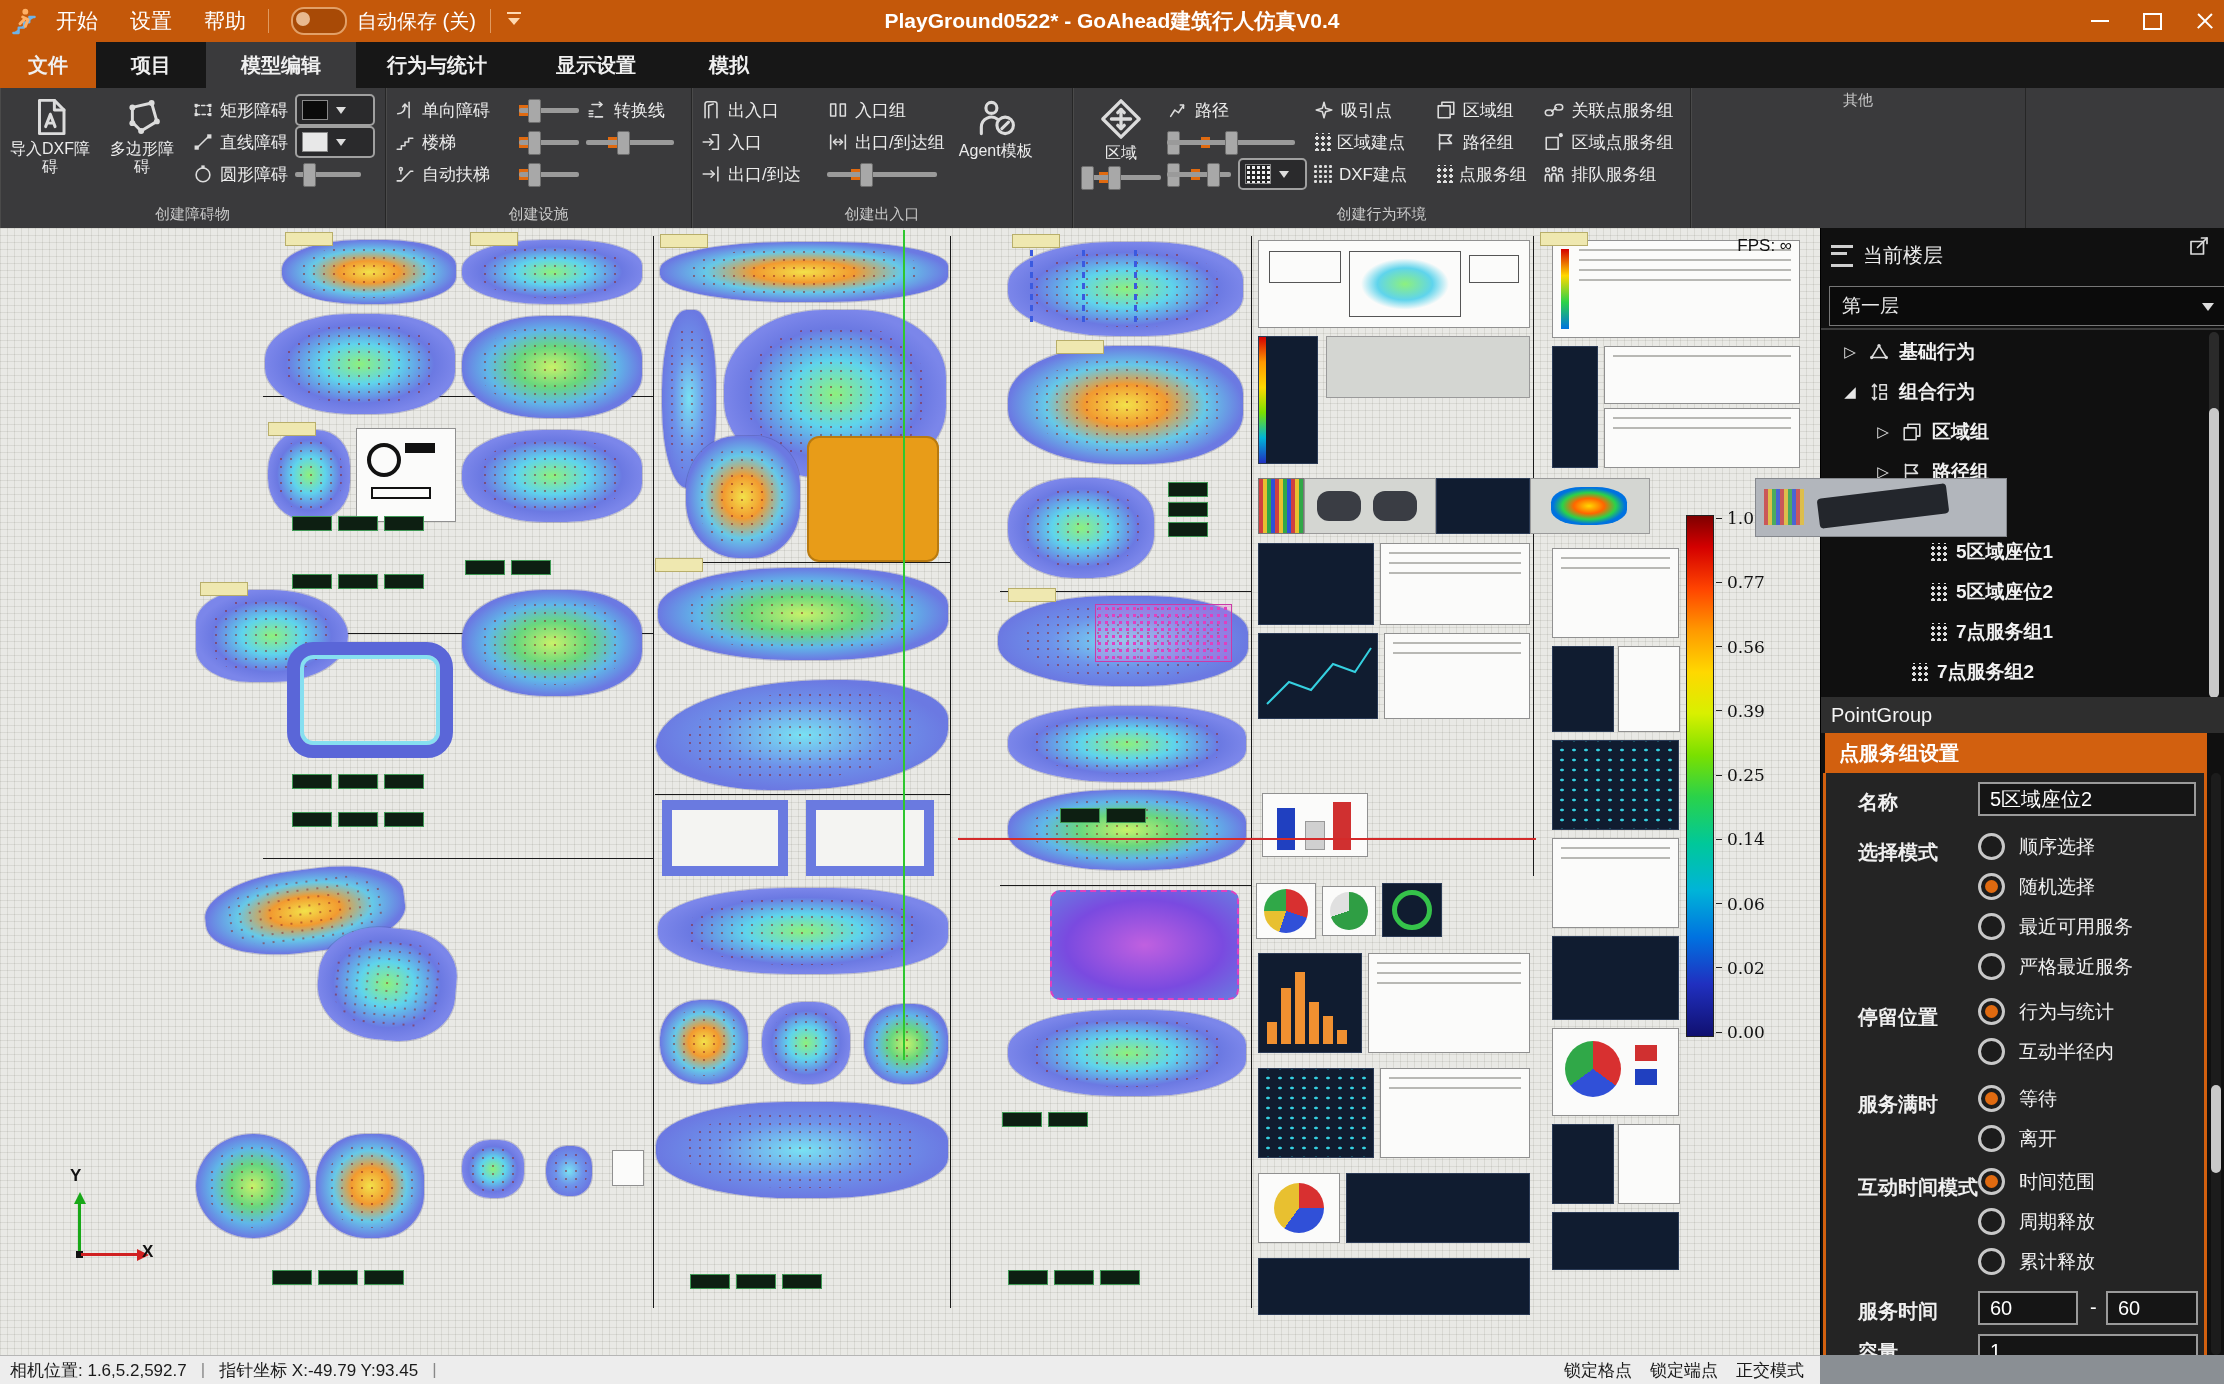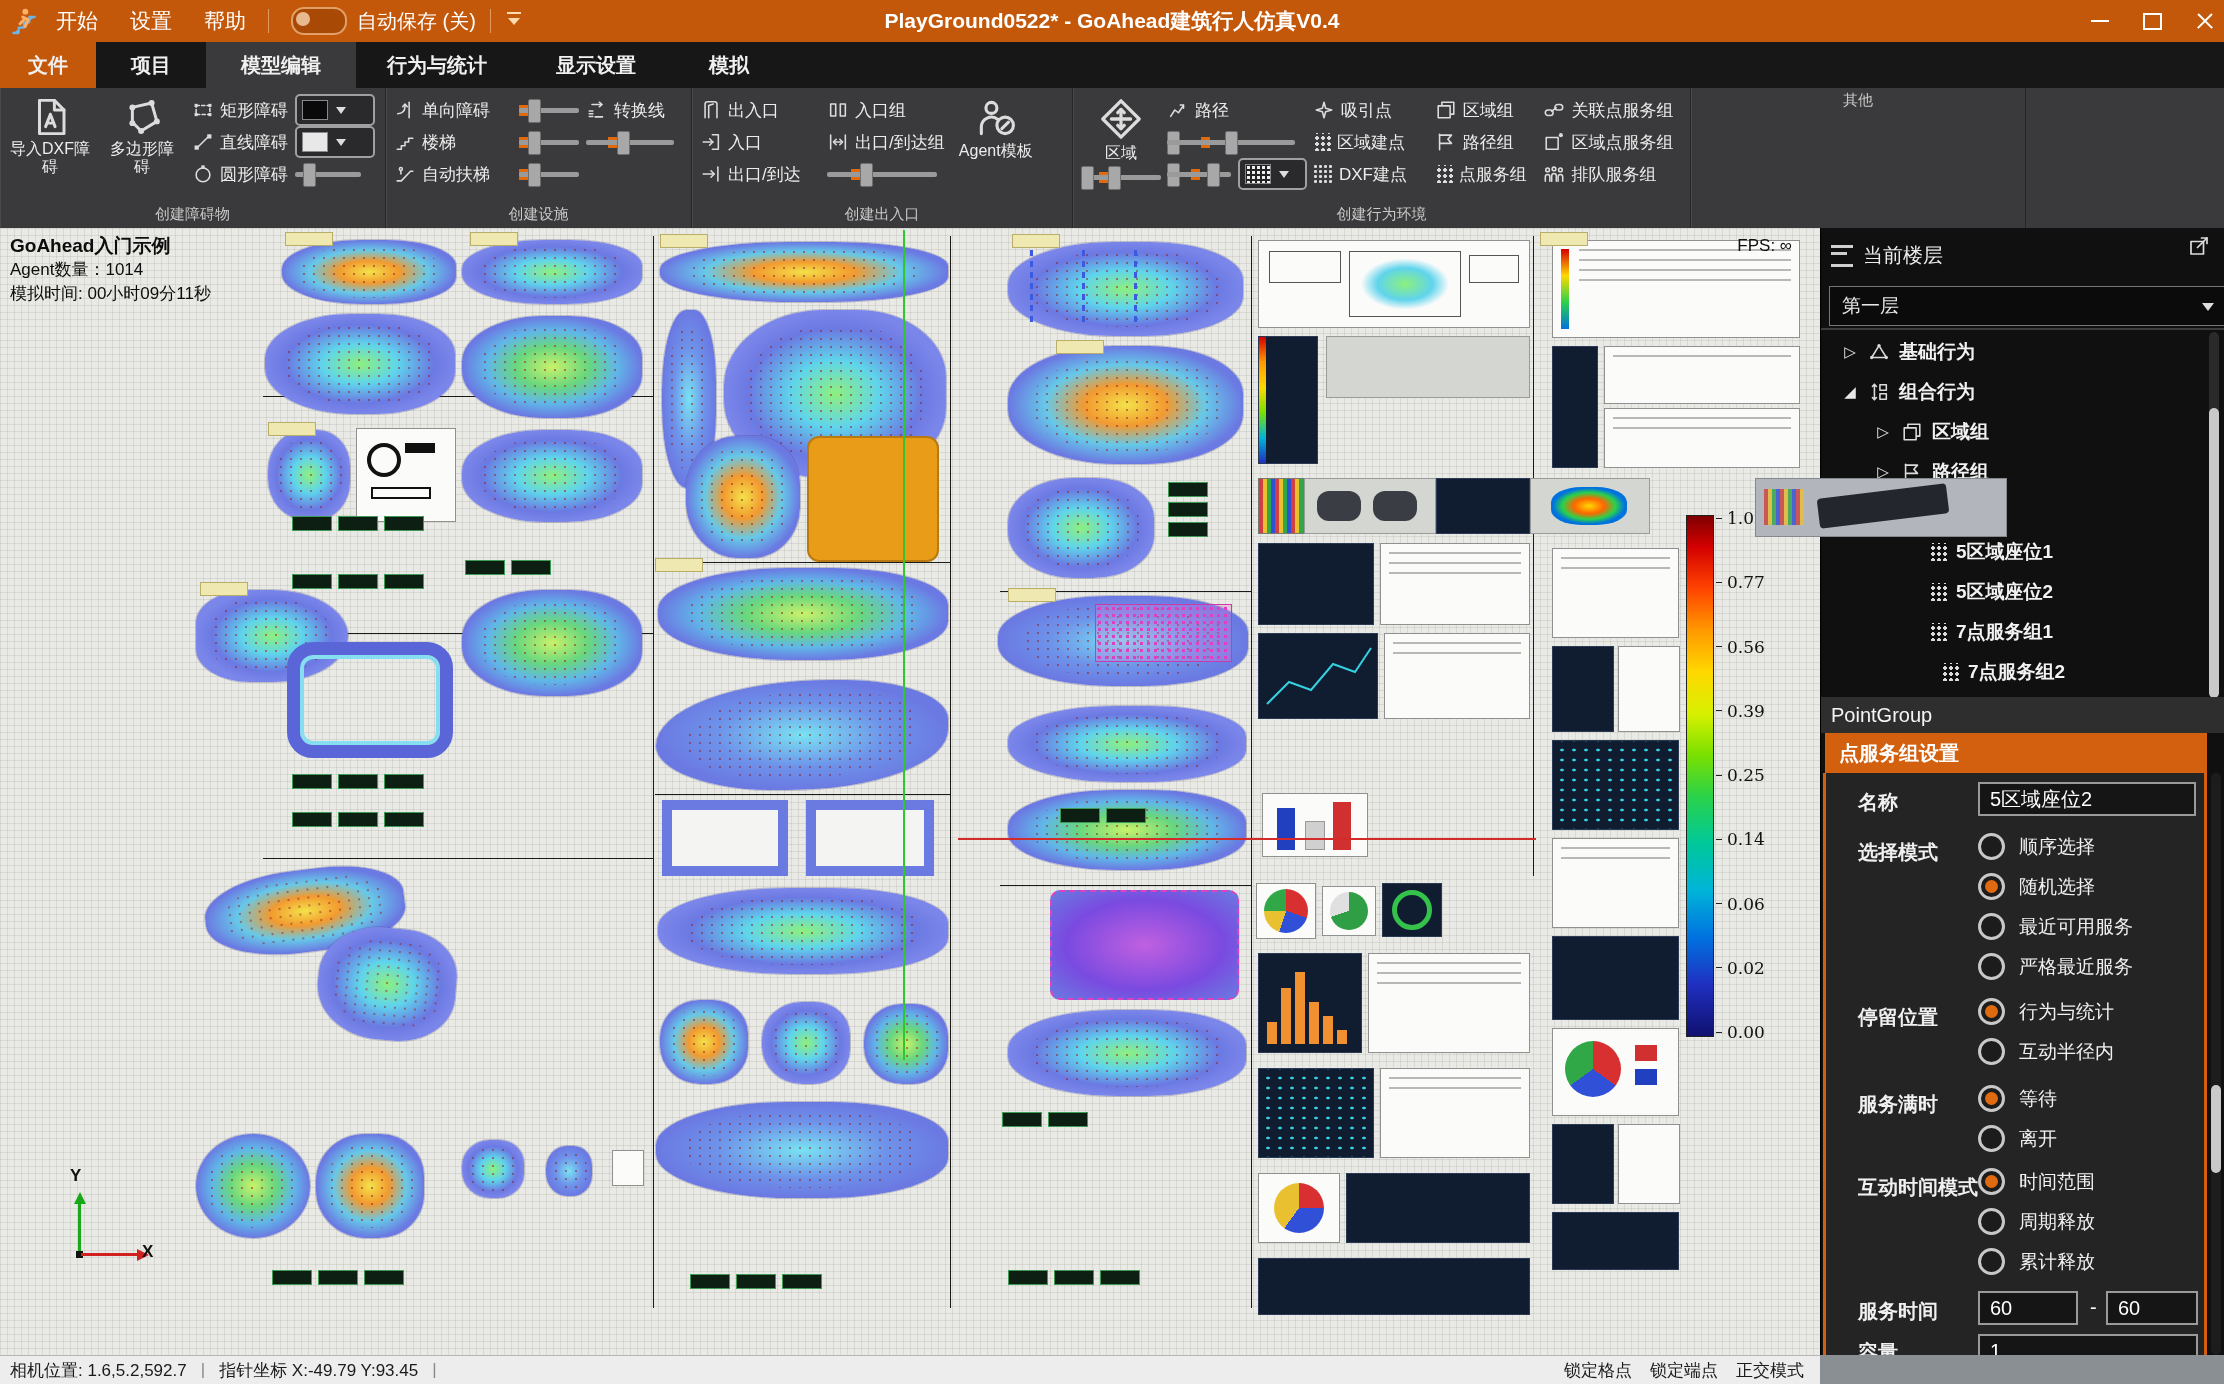--- a/index.html
+++ b/index.html
@@ -800,25 +800,20 @@
     <div>0.77</div>
     <div>0.56</div>
     <div>0.39</div>
     <div>0.25</div>
     <div>0.14</div>
     <div>0.06</div>
     <div>0.02</div>
     <div>0.00</div>
   </div>
 
-  <div class="caninfo">
-    <div class="t1">GoAhead入门示例</div>
-    <div class="t2">Agent数量：1014</div>
-    <div class="t2">模拟时间: 00小时09分11秒</div>
-  </div>
   <div class="fps">FPS: ∞</div>
 
   <div class="gizmo">
     <span class="gz-ly">Y</span>
     <span class="gz-yh"></span>
     <span class="gz-y"></span>
     <span class="gz-o"></span>
     <span class="gz-x"></span>
     <span class="gz-xh"></span>
     <span class="gz-lx">X</span>
@@ -902,21 +897,21 @@
       <span>5区域座位1</span>
     </div>
     <div class="titem" style="padding-left:108px;">
       <span class="dots"></span>
       <span>5区域座位2</span>
     </div>
     <div class="titem" style="padding-left:108px;">
       <span class="dots"></span>
       <span>7点服务组1</span>
     </div>
-    <div class="titem" style="padding-left:120px;">
+    <div class="titem" style="padding-left:89px;">
       <span class="dots"></span>
       <span>7点服务组2</span>
     </div>
   </div>
   <div class="lane" style="left:388px;top:104px;height:364px;">
     <div class="thumb" style="top:76px;height:290px;"></div>
   </div>
 
   <div class="pgrow">PointGroup</div>
   <div class="psheader">点服务组设置</div>

